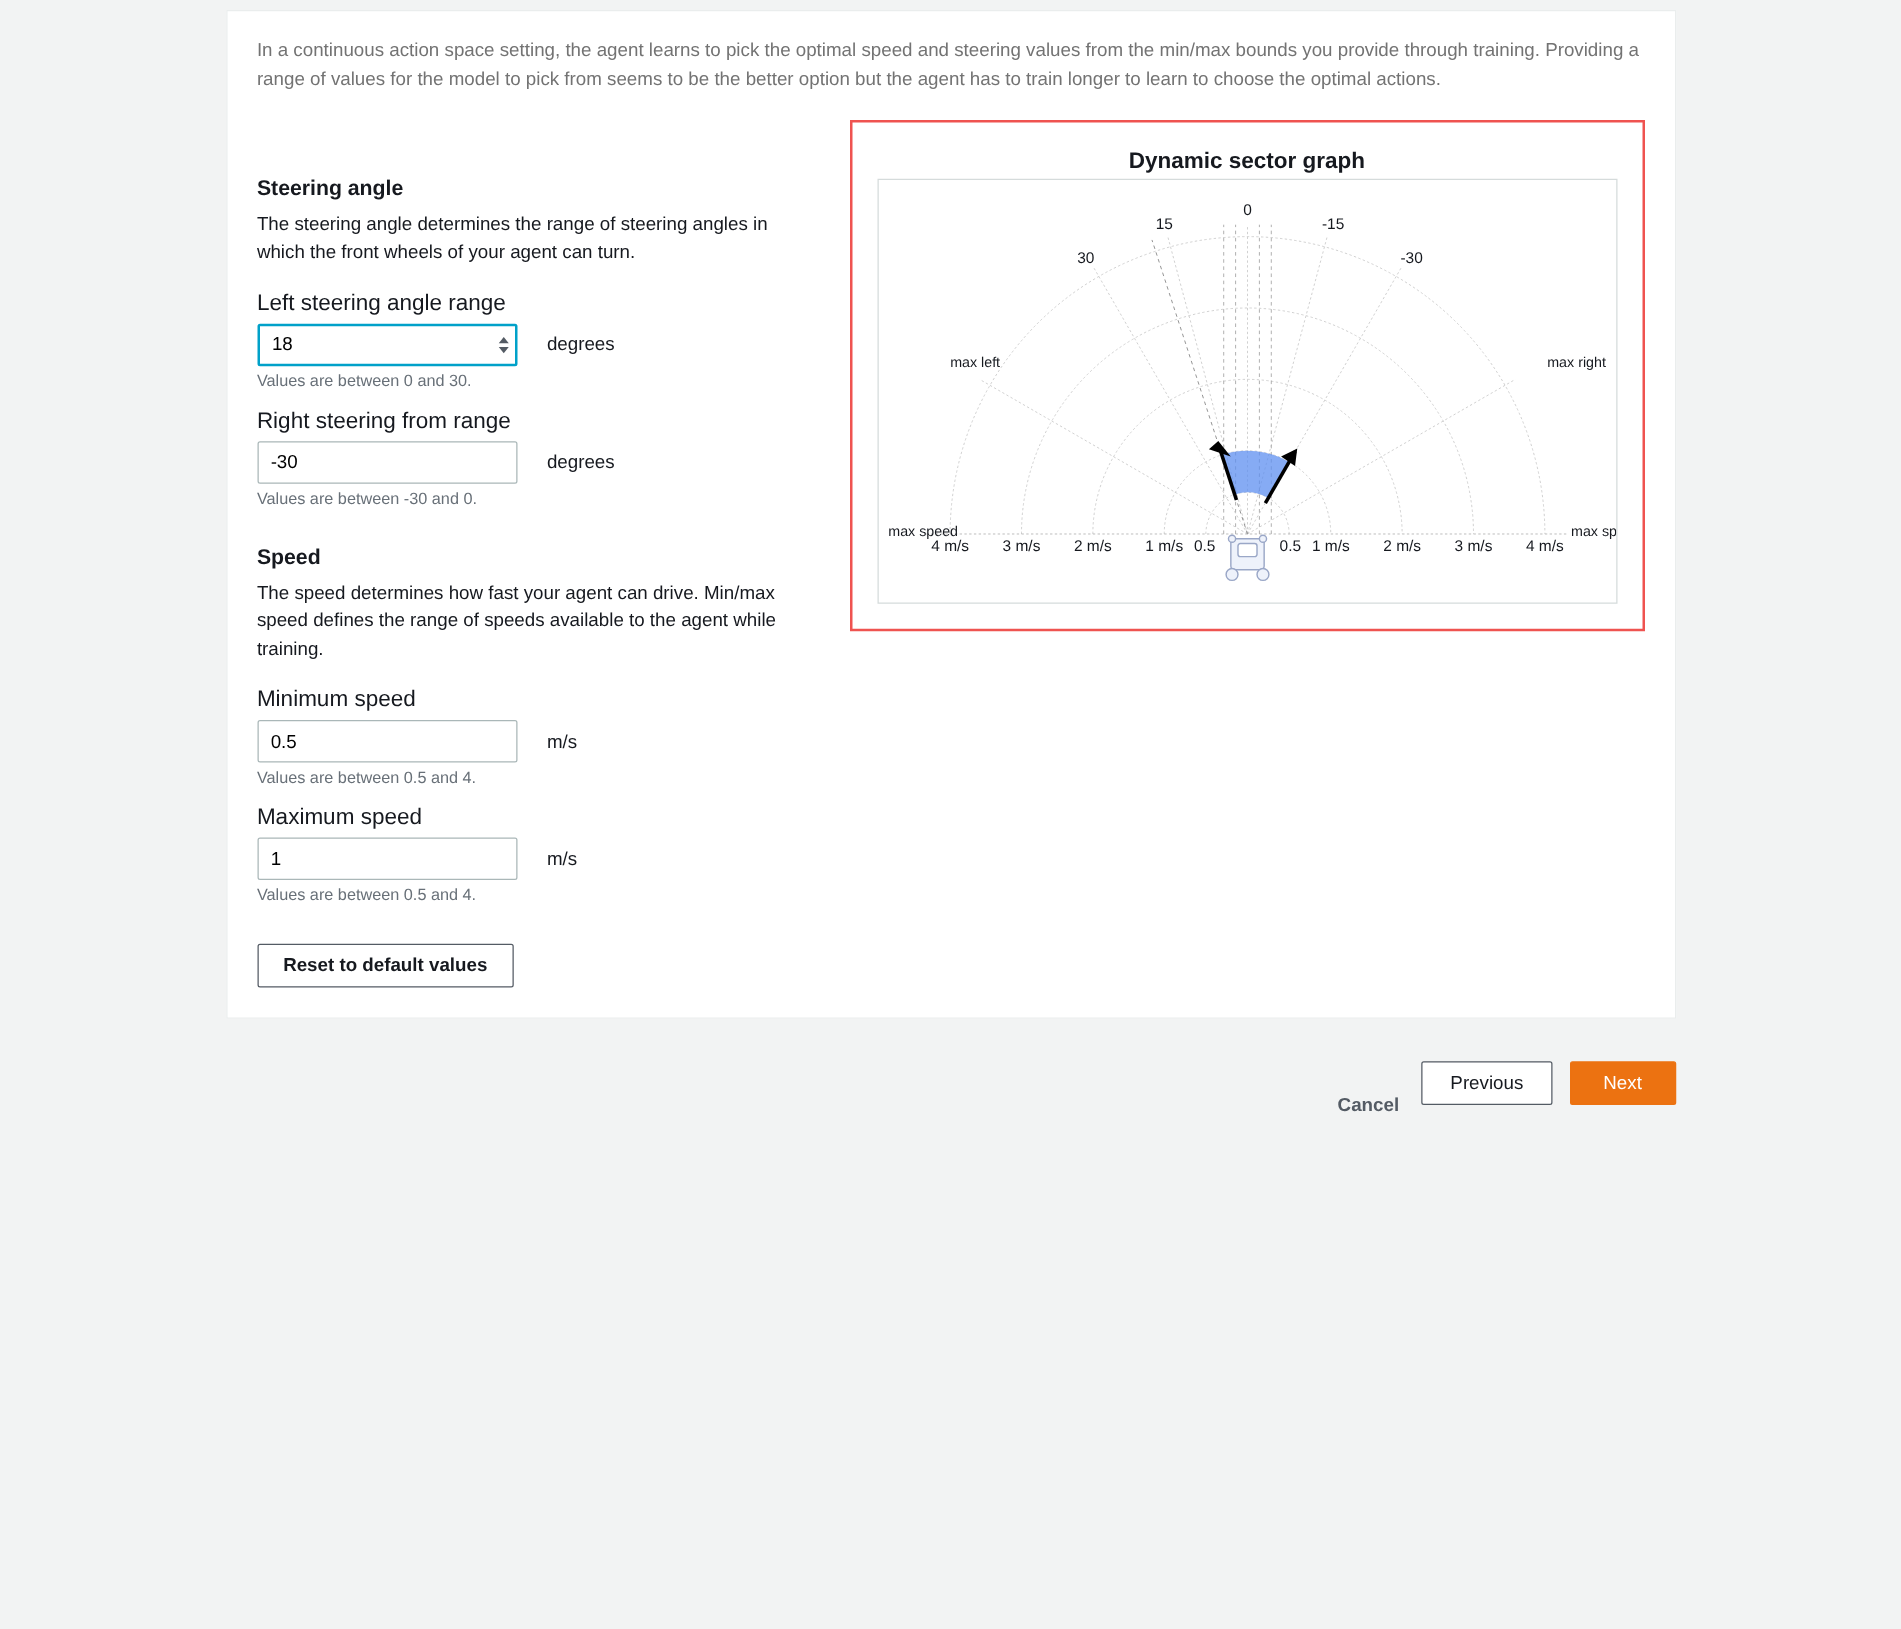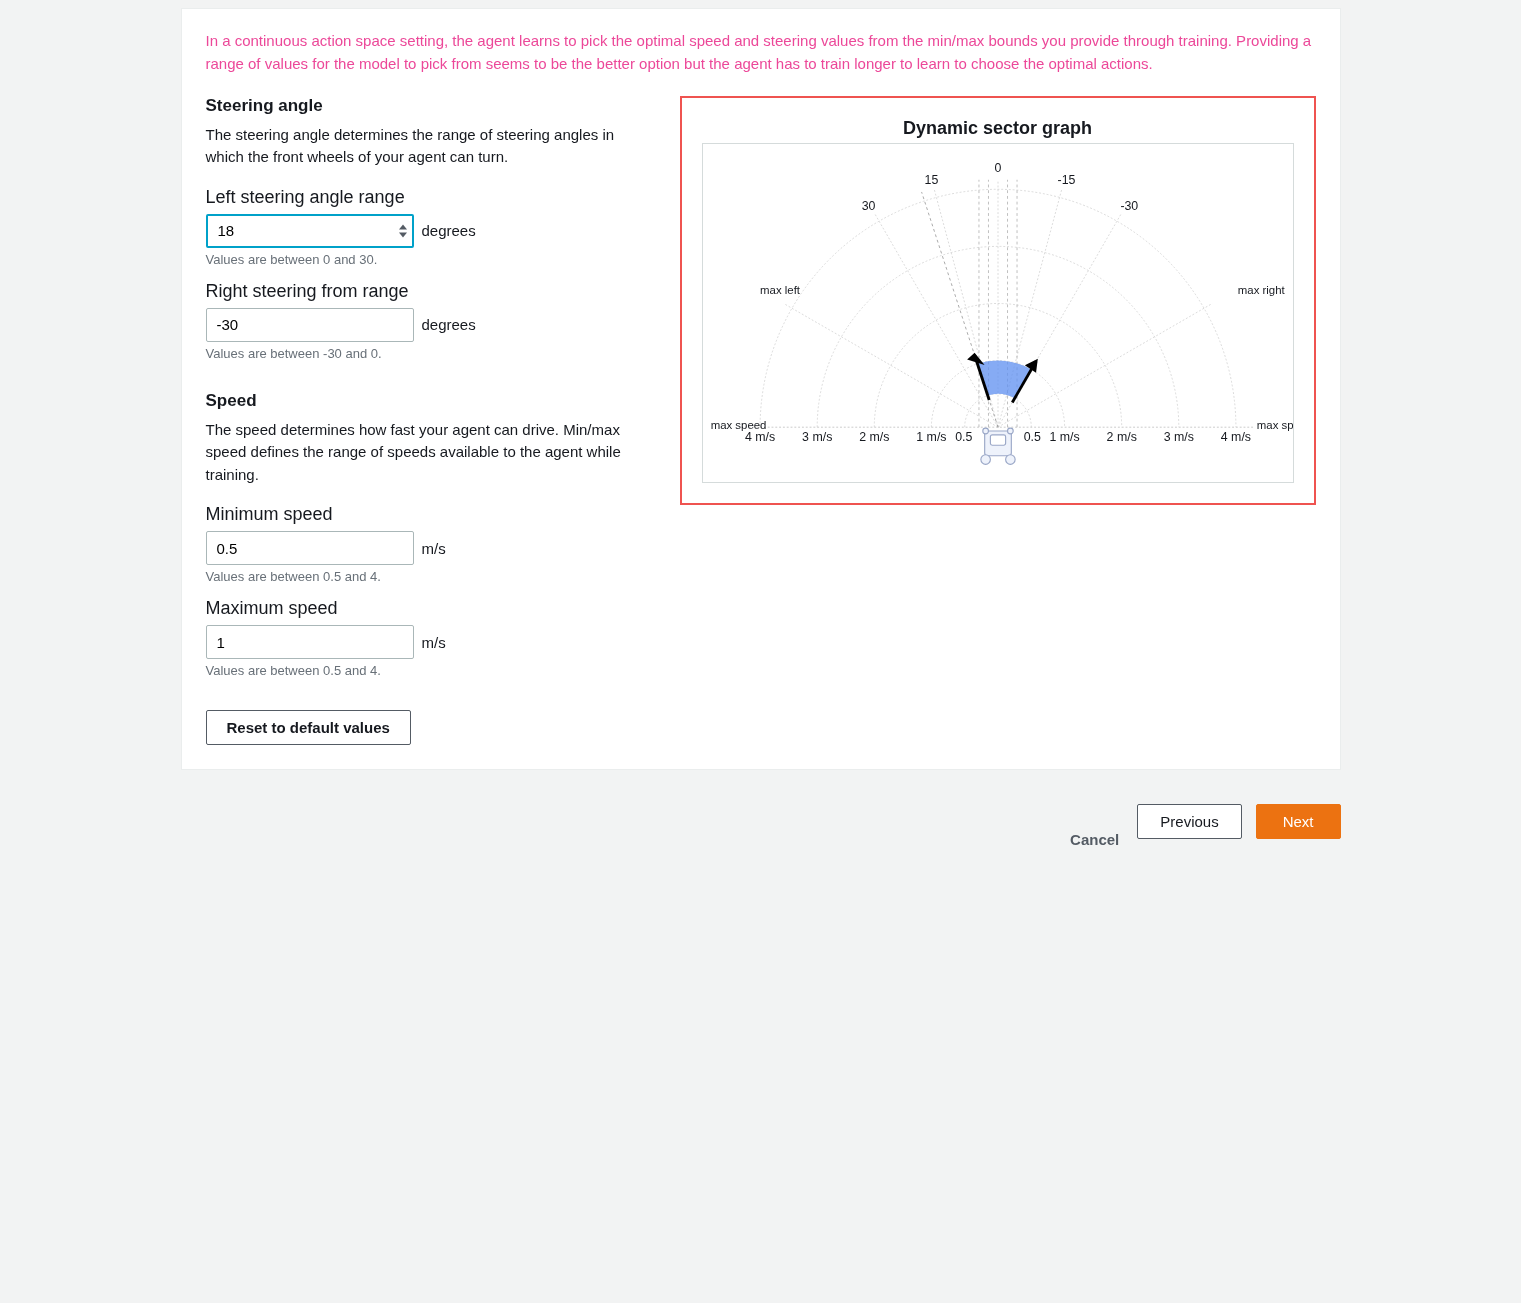--- a/index.html
+++ b/index.html
@@ -4,32 +4,32 @@
 <style>
   * { box-sizing: border-box; margin: 0; padding: 0; }
   body { font-family: "Amazon Ember", "Helvetica Neue", Arial, sans-serif; background: #f2f3f3; color: #16191f; font-size: 14px; padding: 8px; }
   .container { width: 1160px; margin: 0 auto; background: #fff; border: 1px solid #eaeded; }
 
   .panel-header { padding: 20px 24px 16px; border-bottom: 1px solid #eaeded; }
   .panel-header h1 { font-size: 22px; font-weight: 700; display: inline; }
   .info-link { font-size: 13px; color: #0073bb; margin-left: 10px; font-weight: 400; text-decoration: none; }
 
   .panel-body { padding: 20px 24px 24px; }
-  .intro { font-size: 15px; line-height: 1.55; color: #ec4899; margin-bottom: 20px; }
+  .intro { font-size: 15px; line-height: 1.55; color: #737373; margin-bottom: 20px; }
 
   .columns { display: flex; gap: 24px; }
-  .left-col { flex: 0 0 450px; }
+  .left-col { flex: 0 0 450px; margin-top: 45px; }
   .right-col { flex: 1; }
 
   .section-head { font-size: 17px; font-weight: 700; margin-bottom: 8px; }
   .section-desc { font-size: 15px; line-height: 1.5; margin-bottom: 18px; }
 
   .field { margin-bottom: 14px; }
   .field-label { font-size: 18px; margin-bottom: 6px; display: block; }
-  .input-row { display: flex; align-items: center; gap: 8px; }
+  .input-row { display: flex; align-items: center; gap: 24px; }
   .input-num { width: 208px; height: 34px; border: 1px solid #aab7b8; border-radius: 2px; padding: 4px 26px 4px 10px; font-size: 15px; position: relative; }
   .input-num.focused { border: 2px solid #00a1c9; }
   .input-wrap { position: relative; display: inline-block; }
   .stepper { position: absolute; right: 6px; top:50%; transform:translateY(-50%); display:flex; flex-direction:column; gap:1px; }
   .stepper span { width:10px; height:7px; cursor:pointer; }
   .stepper svg { width:10px; height:7px; display:block; fill:#545b64; }
   .unit { font-size: 15px; }
   .hint { font-size: 13px; color: #687078; margin-top: 4px; }
 
   .speed-block { margin-top: 30px; }

